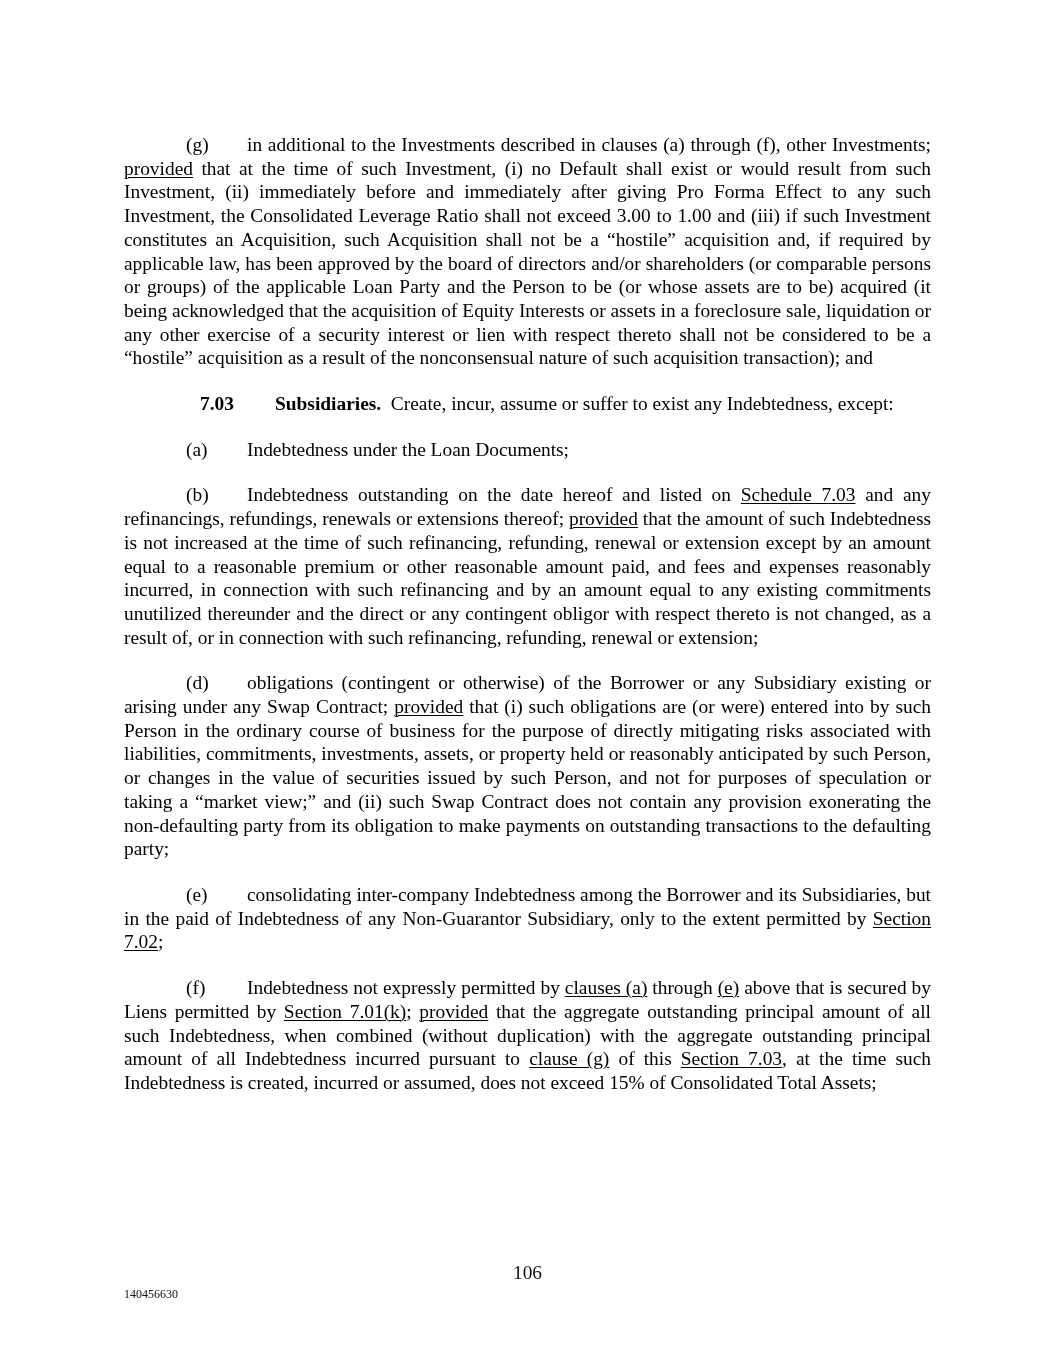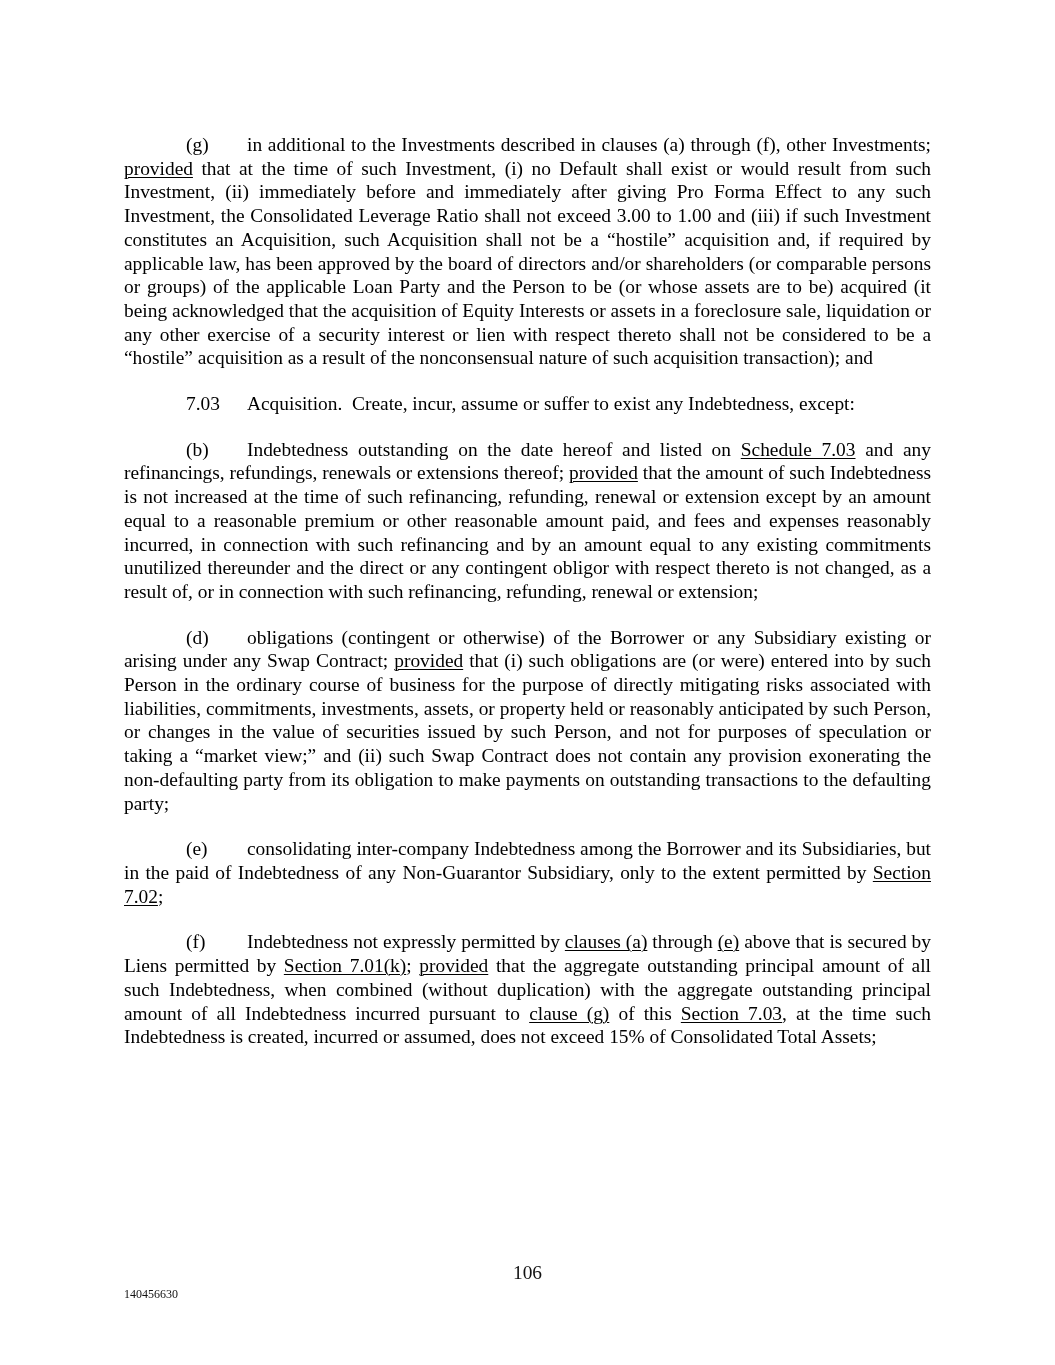--- a/index.html
+++ b/index.html
@@ -6,39 +6,40 @@
     body { width: 1055px; height: 1365px; position: relative; overflow: hidden; }
     .page {
       position: absolute; left: 124px; top: 133px; width: 807px;
       font-family: "Liberation Serif", serif; font-size: 19.4px; line-height: 23.7px;
       color: #000000;
     }
     .para { margin: 0 0 22px 0; text-align: justify; text-align-last: left; }
     .indent { display: inline-block; width: 62px; }
     .label { display: inline-block; width: 61px; }
     .u { text-decoration: underline; text-underline-offset: 2px; text-decoration-thickness: 1px; }
-    .b { font-weight: normal; }
+    .b { font-weight: bold; margin-left: 14px; }
     .page-number {
       position: absolute; left: 0; width: 1055px; top: 1262px; text-align: center;
       font-family: "Liberation Serif", serif; font-size: 19.4px; color: #111111;
     }
     .doc-id {
       position: absolute; left: 124px; top: 1287px;
       font-family: "Liberation Serif", serif; font-size: 12px; color: #111111;
     }
   </style>
 </head>
 <body>
 
 <div class="page">
 
   <p class="para"><span class="indent"></span><span class="label">(g)</span><span>in additional to the Investments described in clauses (a) through (f), other Investments; </span><span class="u">provided</span><span> that at the time of such Investment, (i) no Default shall exist or would result from such Investment, (ii) immediately before and immediately after giving Pro Forma Effect to any such Investment, the Consolidated Leverage Ratio shall not exceed 3.00 to 1.00 and (iii) if such Investment constitutes an Acquisition, such Acquisition shall not be a “hostile” acquisition and, if required by applicable law, has been approved by the board of directors and/or shareholders (or comparable persons or groups) of the applicable Loan Party and the Person to be (or whose assets are to be) acquired (it being acknowledged that the acquisition of Equity Interests or assets in a foreclosure sale, liquidation or any other exercise of a security interest or lien with respect thereto shall not be considered to be a “hostile” acquisition as a result of the nonconsensual nature of such acquisition transaction); and</span></p>
 
-  <p class="para"><span class="indent"></span><span class="label b">7.03</span><span class="b">Acquisition.</span><span style="white-space: pre;">  Create, incur, assume or suffer to exist any Indebtedness, except:</span></p>
+  <p class="para"><span class="indent"></span><span class="label b">7.03</span><span class="b">Subsidiaries.</span><span style="white-space: pre;">  Create, incur, assume or suffer to exist any Indebtedness, except:</span></p>
 
+  <p class="para"><span class="indent"></span><span class="label">(a)</span><span>Indebtedness under the Loan Documents;</span></p>
 
   <p class="para"><span class="indent"></span><span class="label">(b)</span><span>Indebtedness outstanding on the date hereof and listed on </span><span class="u">Schedule 7.03</span><span> and any refinancings, refundings, renewals or extensions thereof; </span><span class="u">provided</span><span> that the amount of such Indebtedness is not increased at the time of such refinancing, refunding, renewal or extension except by an amount equal to a reasonable premium or other reasonable amount paid, and fees and expenses reasonably incurred, in connection with such refinancing and by an amount equal to any existing commitments unutilized thereunder and the direct or any contingent obligor with respect thereto is not changed, as a result of, or in connection with such refinancing, refunding, renewal or extension;</span></p>
 
 
   <p class="para"><span class="indent"></span><span class="label">(d)</span><span>obligations (contingent or otherwise) of the Borrower or any Subsidiary existing or arising under any Swap Contract; </span><span class="u">provided</span><span> that (i) such obligations are (or were) entered into by such Person in the ordinary course of business for the purpose of directly mitigating risks associated with liabilities, commitments, investments, assets, or property held or reasonably anticipated by such Person, or changes in the value of securities issued by such Person, and not for purposes of speculation or taking a “market view;” and (ii) such Swap Contract does not contain any provision exonerating the non-defaulting party from its obligation to make payments on outstanding transactions to the defaulting party;</span></p>
 
   <p class="para"><span class="indent"></span><span class="label">(e)</span><span>consolidating inter-company Indebtedness among the Borrower and its Subsidiaries, but in the paid of Indebtedness of any Non-Guarantor Subsidiary, only to the extent permitted by </span><span class="u">Section 7.02</span><span>;</span></p>
 
   <p class="para"><span class="indent"></span><span class="label">(f)</span><span>Indebtedness not expressly permitted by </span><span class="u">clauses (a)</span><span> through </span><span class="u">(e)</span><span> above that is secured by Liens permitted by </span><span class="u">Section 7.01(k)</span><span>; </span><span class="u">provided</span><span> that the aggregate outstanding principal amount of all such Indebtedness, when combined (without duplication) with the aggregate outstanding principal amount of all Indebtedness incurred pursuant to </span><span class="u">clause (g)</span><span> of this </span><span class="u">Section 7.03</span><span>, at the time such Indebtedness is created, incurred or assumed, does not exceed 15% of Consolidated Total Assets;</span></p>
 

